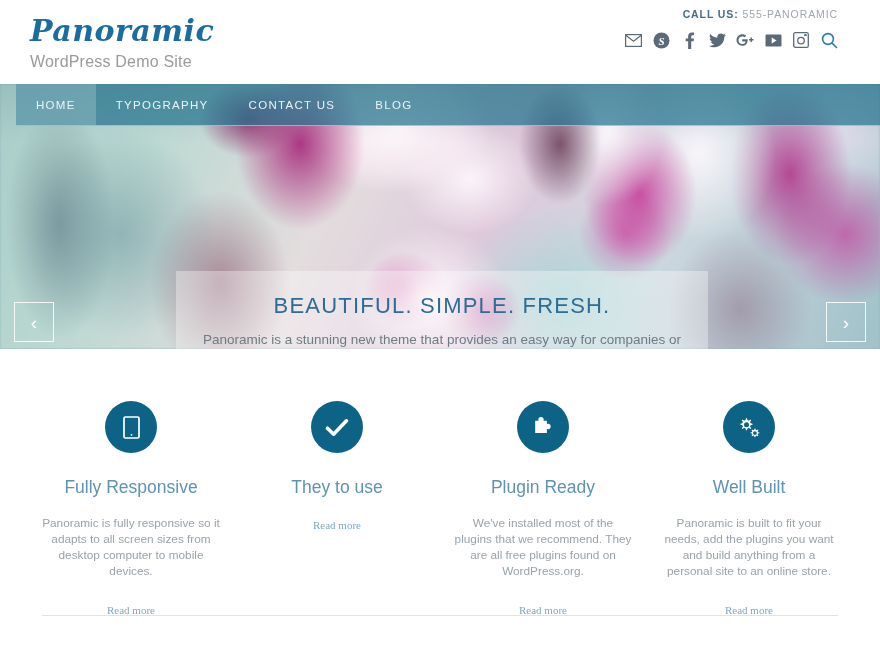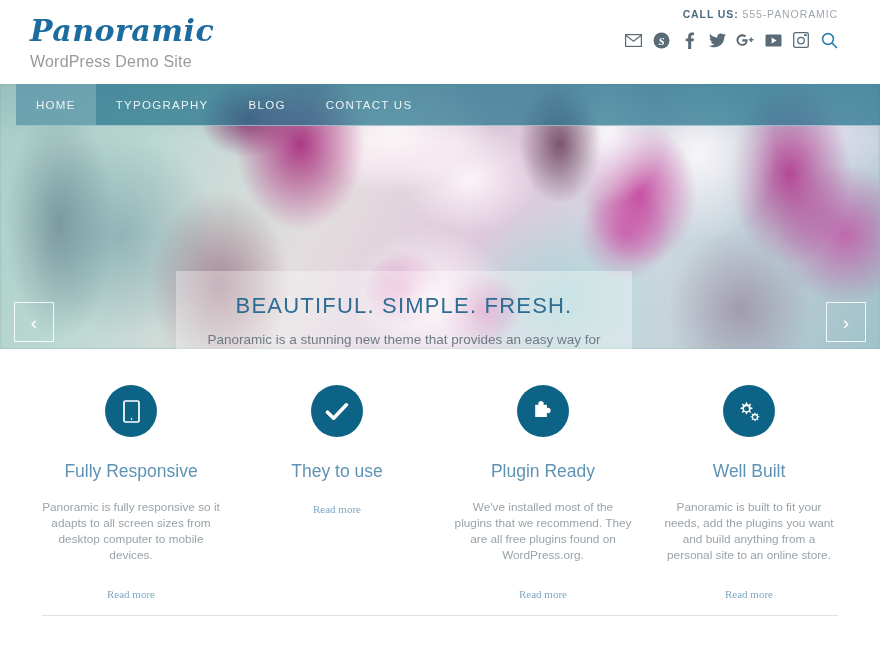--- a/index.html
+++ b/index.html
@@ -152,21 +152,21 @@
     white-space: nowrap;
   }
   .nav-item.active {
     background: rgba(255,255,255,0.20);
   }
 
   .slide-caption {
     position: absolute;
     left: 176px;
     top: 187px;
-    width: 456px;
+    width: 532px;
     padding: 22px 20px 20px;
     background: rgba(255,255,255,0.35);
     z-index: 4;
     text-align: center;
   }
   .slide-title {
     font-size: 22px;
     letter-spacing: 1.2px;
     color: #2d6d93;
     margin-bottom: 11px;
@@ -193,21 +193,21 @@
     cursor: pointer;
     z-index: 6;
     user-select: none;
   }
   .slider-arrow.prev { left: 14px; }
   .slider-arrow.next { right: 14px; }
 
   
   .features {
     position: relative;
-    padding: 36px 28px 0;
+    padding: 52px 28px 0;
     display: flex;
     background: #ffffff;
   }
   .feature {
     flex: 1;
     text-align: center;
     padding: 0 14px;
   }
   .feature-icon {
     width: 52px;
@@ -320,22 +320,22 @@
     </div>
   </div>
 
   <div class="hero">
     <div class="hero-photo"></div>
     <div class="hero-vignette"></div>
 
     <div class="navbar">
       <div class="nav-item active">HOME</div>
       <div class="nav-item">TYPOGRAPHY</div>
+      <div class="nav-item">CONTACT US</div>
       <div class="nav-item">BLOG</div>
-      <div class="nav-item">CONTACT US</div>
     </div>
 
     <div class="slide-caption">
       <div class="slide-title">BEAUTIFUL. SIMPLE. FRESH.</div>
       <div class="slide-desc">Panoramic is a stunning new theme that provides an easy way for companies or web developers to spring into action online!</div>
     </div>
 
     <div class="slider-arrow prev">‹</div>
     <div class="slider-arrow next">›</div>
 

